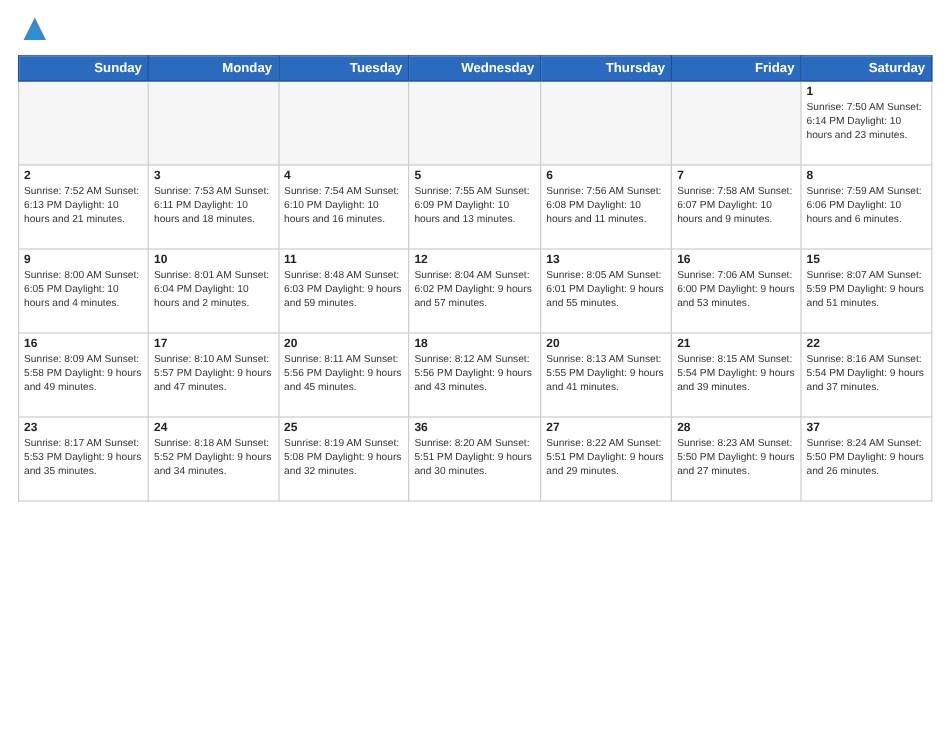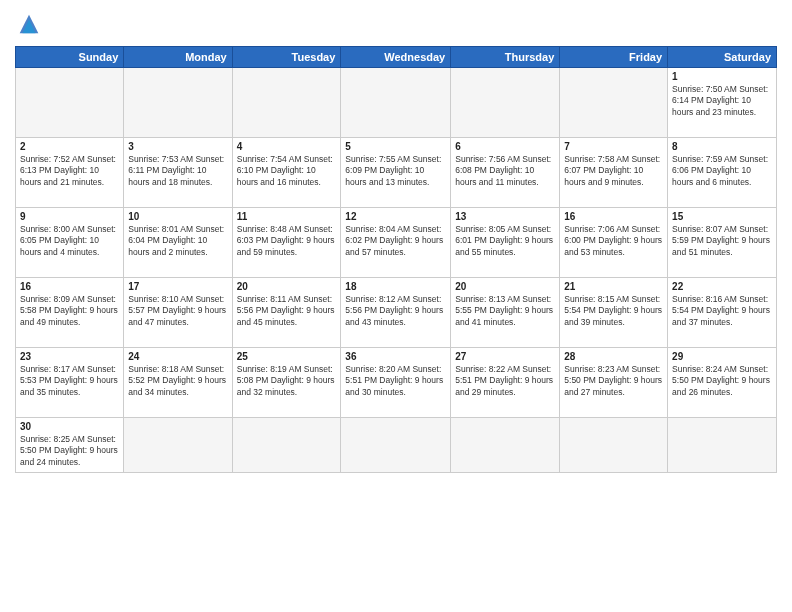--- a/index.html
+++ b/index.html
@@ -302,35 +302,21 @@
 Sunset: 5:51 PM
 Daylight: 9 hours and 29 minutes.</div>
           </td>
           <td>
             <span class="day-num">28</span>
             <div class="day-info">Sunrise: 8:23 AM
 Sunset: 5:50 PM
 Daylight: 9 hours and 27 minutes.</div>
           </td>
           <td>
-            <span class="day-num">29</span>
+            <span class="day-num">37</span>
             <div class="day-info">Sunrise: 8:24 AM
 Sunset: 5:50 PM
 Daylight: 9 hours and 26 minutes.</div>
           </td>
-        </tr>
-        <tr class="last-row">
-          <td>
-            <span class="day-num">30</span>
-            <div class="day-info">Sunrise: 8:25 AM
-Sunset: 5:50 PM
-Daylight: 9 hours and 24 minutes.</div>
-          </td>
-          <td class="empty"></td>
-          <td class="empty"></td>
-          <td class="empty"></td>
-          <td class="empty"></td>
-          <td class="empty"></td>
-          <td class="empty"></td>
         </tr>
       </tbody>
   </table>
 </div>
 
 </body></html>

